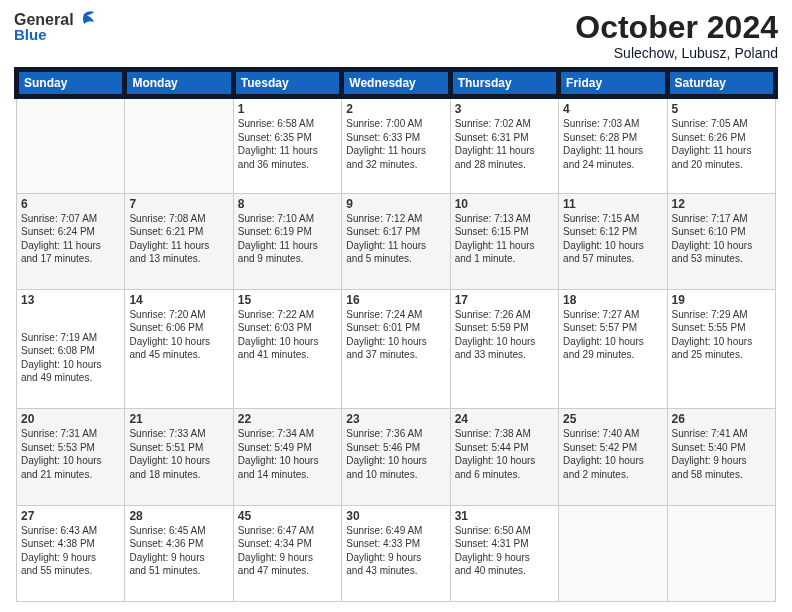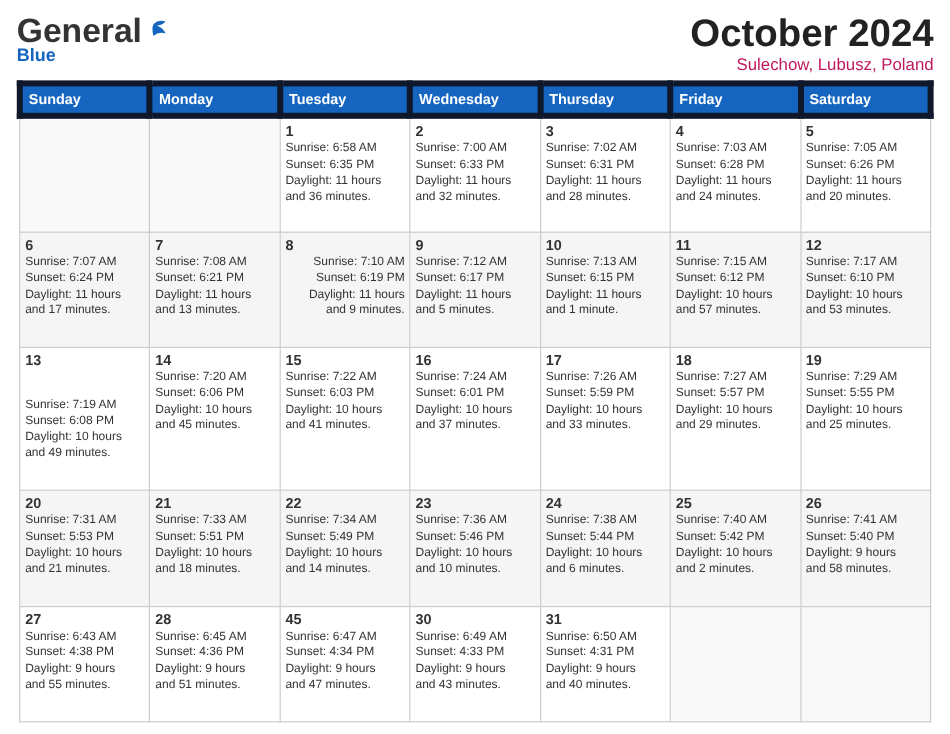--- a/index.html
+++ b/index.html
@@ -32,21 +32,21 @@
       text-align: right;
     }
     .month-title {
       font-size: 32px;
       font-weight: bold;
       color: #222;
       line-height: 1.1;
     }
     .subtitle {
       font-size: 14px;
-      color: #be185d;
+      color: #0f172a;
     }
     .calendar {
       flex: 1;
       border: 1px solid #ccc;
       border-collapse: collapse;
       width: 100%;
       table-layout: fixed;
     }
     .calendar th {
       background-color: #1565c0;
@@ -91,21 +91,21 @@
     .row-4 td { background: #f2f2f2; }
     .row-5 td { background: #ffffff; }
   </style>
 </head>
 <body>
 
 <div class="page">
   <div class="header">
     <div class="logo">
       <div style="display:flex;align-items:center;">
-        <span style="font-size:28px;font-weight:bold;color:#333;">General</span>
+        <span style="font-size:16px;font-weight:bold;color:#333;">General</span>
         <svg width="22" height="20" viewBox="0 0 22 20">
           <path d="M10 4 Q14 0 20 2 Q16 6 12 5 Q18 7 20 12 Q14 10 10 14 Q8 8 10 4Z" fill="#1565c0"></path>
         </svg>
       </div>
       <span style="font-size:15px;font-weight:bold;color:#1565c0;margin-top:-4px;">Blue</span>
     </div>
     <div class="title-block">
       <div class="month-title">October 2024</div>
       <div class="subtitle">Sulechow, Lubusz, Poland</div>
     </div>
@@ -173,21 +173,21 @@
           </td>
           <td>
             <span class="day-num">7</span>
             <div class="cell-text" style="white-space: pre-line;">Sunrise: 7:08 AM
 Sunset: 6:21 PM
 Daylight: 11 hours
 and 13 minutes.</div>
           </td>
           <td>
             <span class="day-num">8</span>
-            <div class="cell-text" style="white-space: pre-line; text-align: right;">Sunrise: 7:10 AM
+            <div class="cell-text" style="white-space: pre-line;">Sunrise: 7:10 AM
 Sunset: 6:19 PM
 Daylight: 11 hours
 and 9 minutes.</div>
           </td>
           <td>
             <span class="day-num">9</span>
             <div class="cell-text" style="white-space: pre-line;">Sunrise: 7:12 AM
 Sunset: 6:17 PM
 Daylight: 11 hours
 and 5 minutes.</div>

